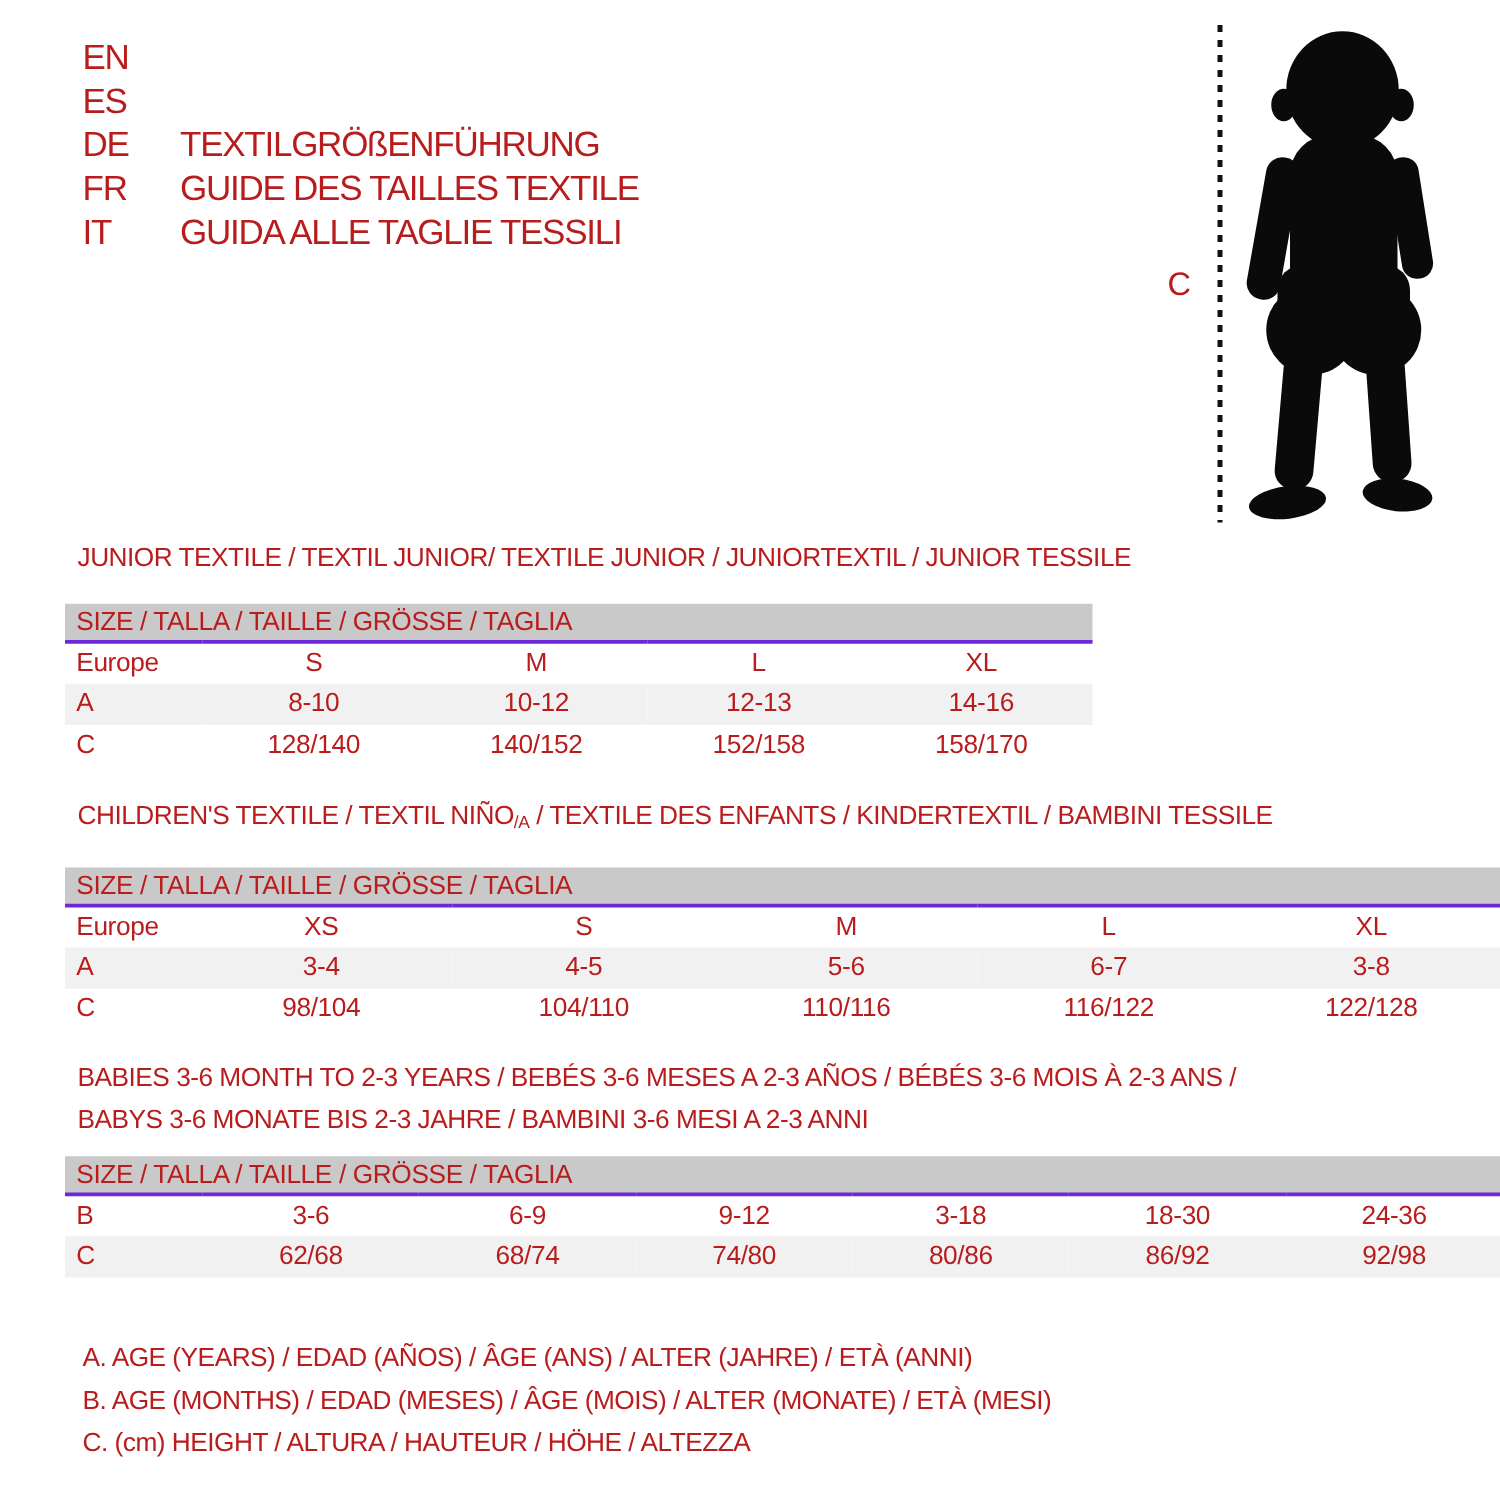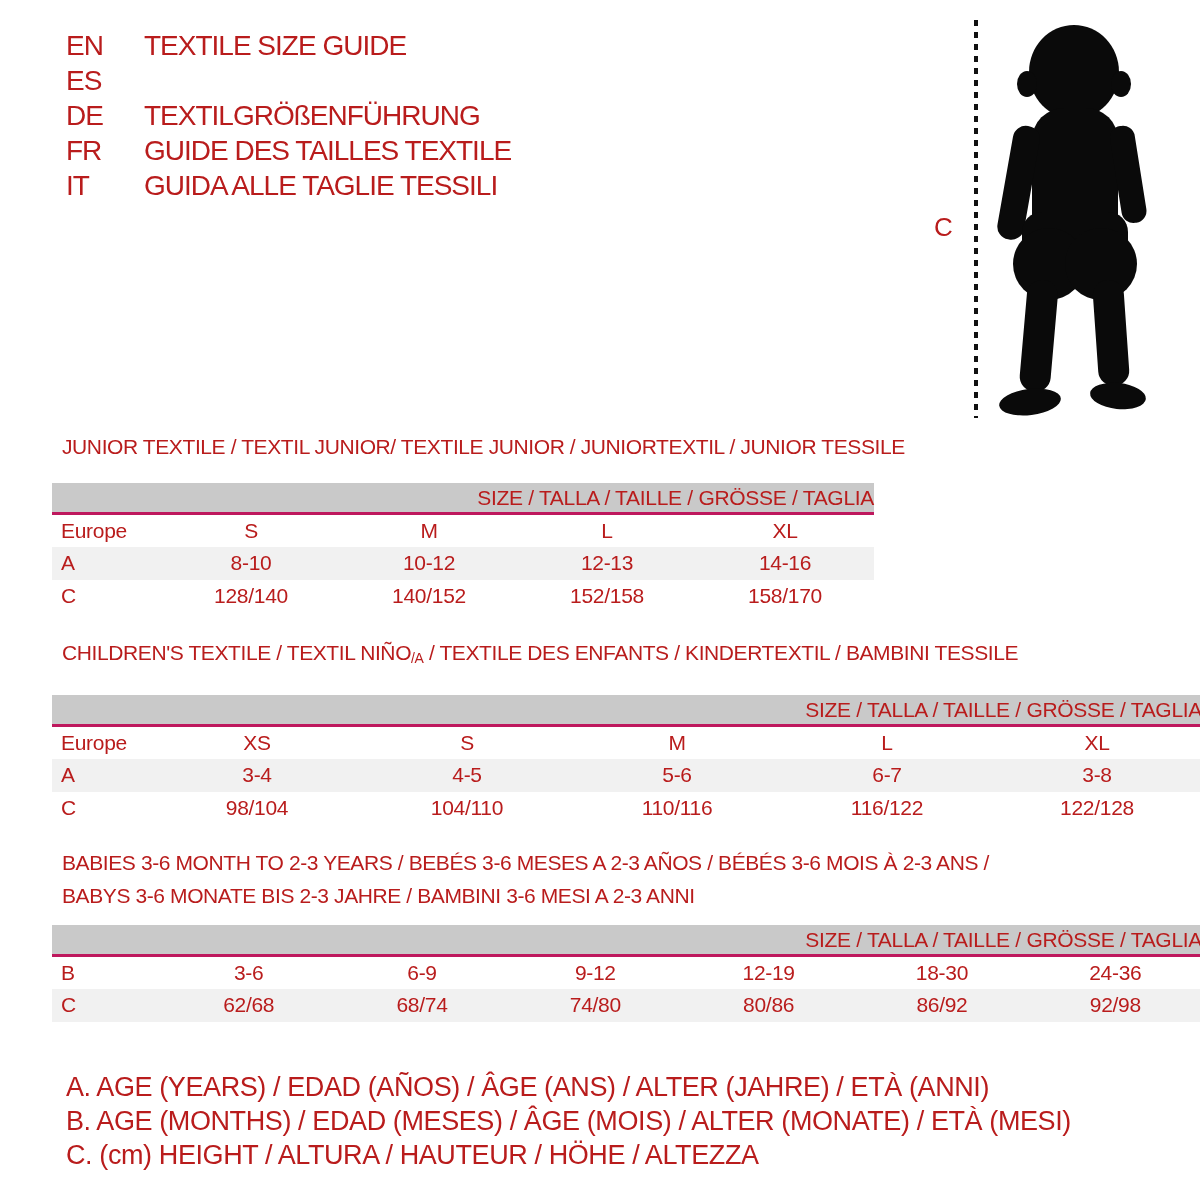--- a/index.html
+++ b/index.html
@@ -44,42 +44,41 @@
   .section-junior .section-title,
   .section-children .section-title { margin-bottom: 20px; }
   .section-babies .section-title   { margin-bottom: 13px; }
   .sub-small { font-size: 14px; vertical-align: -3px; }
 
   table.size-table {
     width: 100%; border-collapse: collapse; table-layout: fixed;
     font-size: 21px; letter-spacing: -0.3px;
   }
   td.head-cell {
-    background: #c9c9c9; border-bottom: 3px solid #be185d;
-    height: 27px; padding: 1px 0 1px 9px; text-align: right;
+    background: #c9c9c9; border-bottom: 3px solid #6d28d9;
+    height: 27px; padding: 1px 0 1px 9px; text-align: left;
     font-size: 21px; white-space: nowrap;
   }
   tr.body-row { height: 33px; }
   tr.body-row.shaded { background: #f1f1f1; }
   td.label-cell { text-align: left; padding-left: 9px; }
   td.val-cell { text-align: center; }
 
   
   .legend { position: absolute; left: 40px; top: 1070px; }
-  .legend div { line-height: 34px; font-size: 27px; letter-spacing: -0.4px; white-space: nowrap; }
+  .legend div { line-height: 34px; font-size: 21px; letter-spacing: -0.4px; white-space: nowrap; }
 </style>
 </head>
 <body>
 
 <div class="canvas">
 
   <div class="languages">
       <div class="lang-row">
         <span class="lang-code">EN</span>
-        <span class="lang-title">TEXTILE SIZE GUIDE</span>
       </div>
       <div class="lang-row">
         <span class="lang-code">ES</span>
       </div>
       <div class="lang-row">
         <span class="lang-code">DE</span>
         <span class="lang-title">TEXTILGRÖßENFÜHRUNG</span>
       </div>
       <div class="lang-row">
         <span class="lang-code">FR</span>
@@ -216,21 +215,21 @@
         </colgroup>
         <tbody>
           <tr>
             <td colspan="7" class="head-cell">SIZE / TALLA / TAILLE / GRÖSSE / TAGLIA</td>
           </tr>
           <tr class="body-row">
             <td class="label-cell">B</td>
             <td class="val-cell">3-6</td>
             <td class="val-cell">6-9</td>
             <td class="val-cell">9-12</td>
-            <td class="val-cell">12-19</td>
+            <td class="val-cell">3-18</td>
             <td class="val-cell">18-30</td>
             <td class="val-cell">24-36</td>
           </tr>
           <tr class="body-row shaded">
             <td class="label-cell">C</td>
             <td class="val-cell">62/68</td>
             <td class="val-cell">68/74</td>
             <td class="val-cell">74/80</td>
             <td class="val-cell">80/86</td>
             <td class="val-cell">86/92</td>

